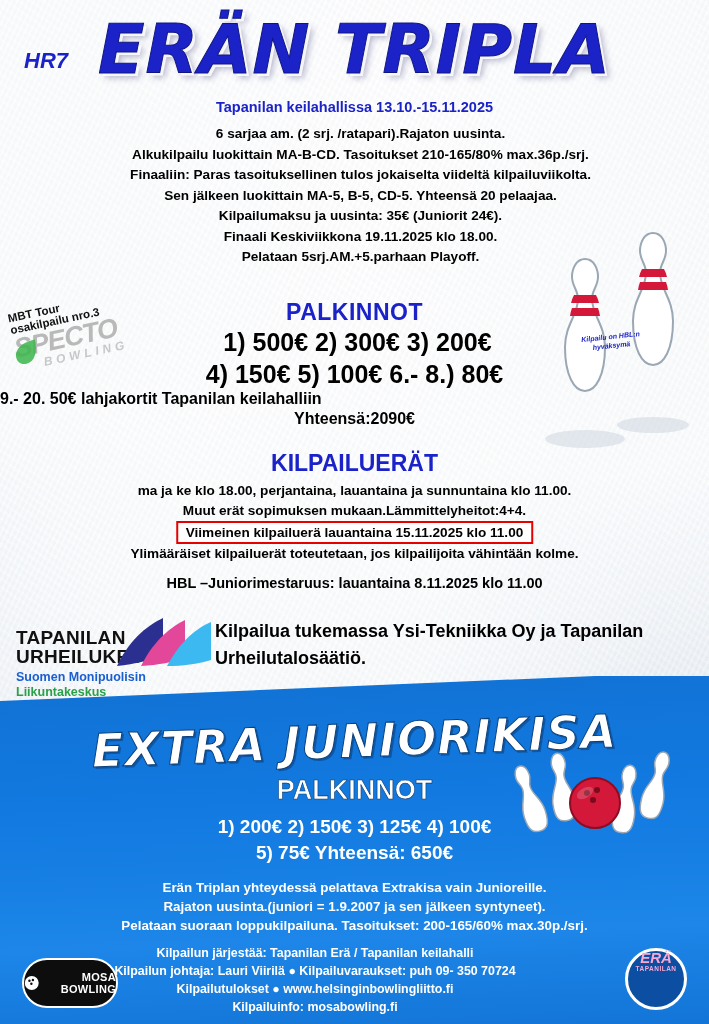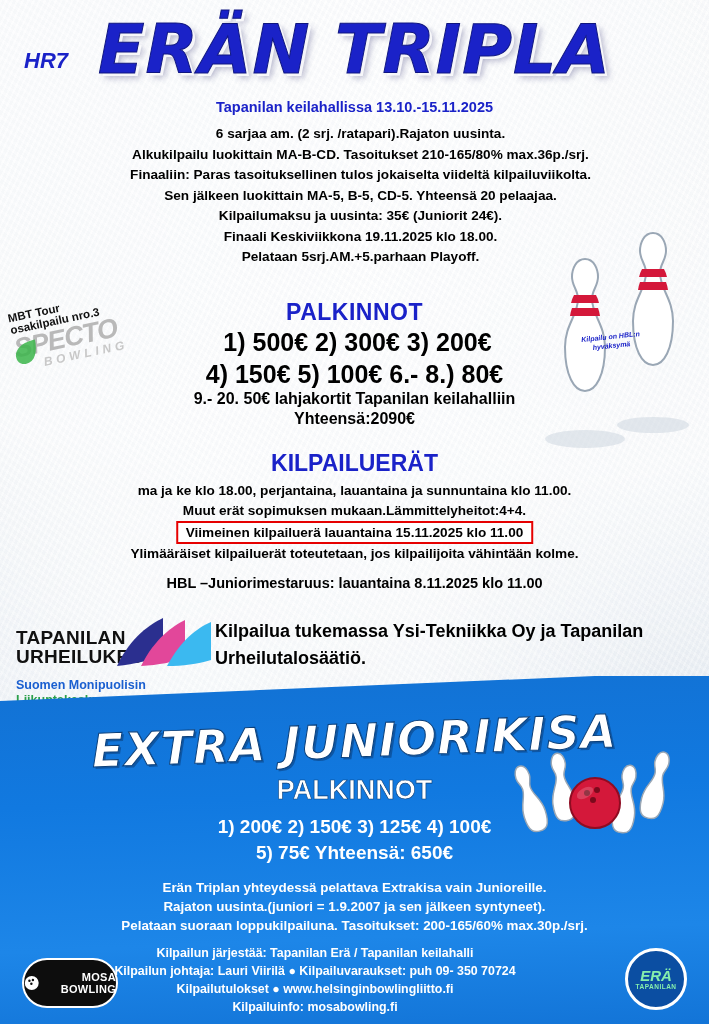--- a/index.html
+++ b/index.html
@@ -72,21 +72,21 @@
   
   .palkinnot-h {
     position:absolute; top:299px; left:0; width:709px;
     text-align:center; color:#1a22c8; font-weight:bold; font-size:23px;
     letter-spacing:.5px;
   }
   .prize1 { position:absolute; top:328px; left:3px; width:709px; text-align:center;
             font-size:25px; font-weight:bold; color:#000; }
   .prize2 { position:absolute; top:360px; left:0; width:709px; text-align:center;
             font-size:25px; font-weight:bold; color:#000; }
-  .prize3 { position:absolute; top:390px; left:0; width:709px; text-align:center;
+  .prize3 { position:absolute; top:390px; left:0; width:709px; text-align:left;
             font-size:16px; font-weight:bold; color:#000; }
   .prize4 { position:absolute; top:410px; left:0; width:709px; text-align:center;
             font-size:16px; font-weight:bold; color:#000; }
 
   
   .kilpailuerat-h {
     position:absolute; top:450px; left:0; width:709px;
     text-align:center; color:#1a22c8; font-weight:bold; font-size:23px;
   }
   .ke1 { position:absolute; top:483px; left:0; width:709px; text-align:center;
@@ -107,21 +107,21 @@
 
   
   .support {
     position:absolute; top:618px; left:215px; width:480px;
     font-size:18px; font-weight:bold; color:#000; line-height:27px;
   }
 
   
   .tuk { position:absolute; left:16px; top:628px; width:200px; }
   .tuk-name { font-size:19px; font-weight:bold; color:#111; letter-spacing:.3px; line-height:19px;}
-  .tuk-sub { font-size:12.5px; font-weight:bold; color:#1a5fd0; line-height:15px; margin-top:12px;}
+  .tuk-sub { font-size:12.5px; font-weight:bold; color:#1a5fd0; line-height:15px; margin-top:4px;}
   .tuk-sub2 { font-size:12.5px; font-weight:bold; color:#2aa04a; line-height:15px;}
   .tuk-swoosh { position:absolute; left:95px; top:-12px; width:110px; height:55px; }
 
   
   .specto {
     position:absolute; left:14px; top:292px; width:190px; height:90px;
     transform: rotate(-12deg);
   }
   .mbt-line1 { font-size:11.5px; font-weight:bold; color:#111; }
   .mbt-line2 { font-size:11.5px; font-weight:bold; color:#111; }
@@ -177,22 +177,22 @@
   
   .mosa {
     position:absolute; left:22px; top:958px; width:96px; height:50px;
     border-radius:25px; background:#0d0d0d; border:2px solid #fff;
     display:flex; align-items:center; justify-content:center; gap:5px;text-align:right;
   }
   .mosa-text { color:#fff; font-size:11px; font-weight:bold; letter-spacing:.3px;}
   .era-badge {
     position:absolute; right:22px; top:948px; width:62px; height:62px;
     border-radius:50%; background:#0b4ea2; border:3px solid #fff;
-    display:flex; flex-direction:column; align-items:center; justify-content:center;
-    color:#86efac;
+    display:flex; flex-direction:column; align-items:center; 
+    color:#f9a8d4;
   }
   .era-badge .era-t { font-size:15px; font-style:italic; font-weight:bold; line-height:14px;}
   .era-badge .era-s { font-size:6.5px; font-weight:bold; letter-spacing:.5px;}
 
   
   .pins { position:absolute; right:8px; top:225px; width:160px; height:230px; }
   .pinstamp {
     position:absolute; right:58px; top:332px; width:80px; text-align:center;
     color:#1a22c8; font-size:7px; font-weight:bold; font-style:italic;
     transform:rotate(-6deg); line-height:9px;

